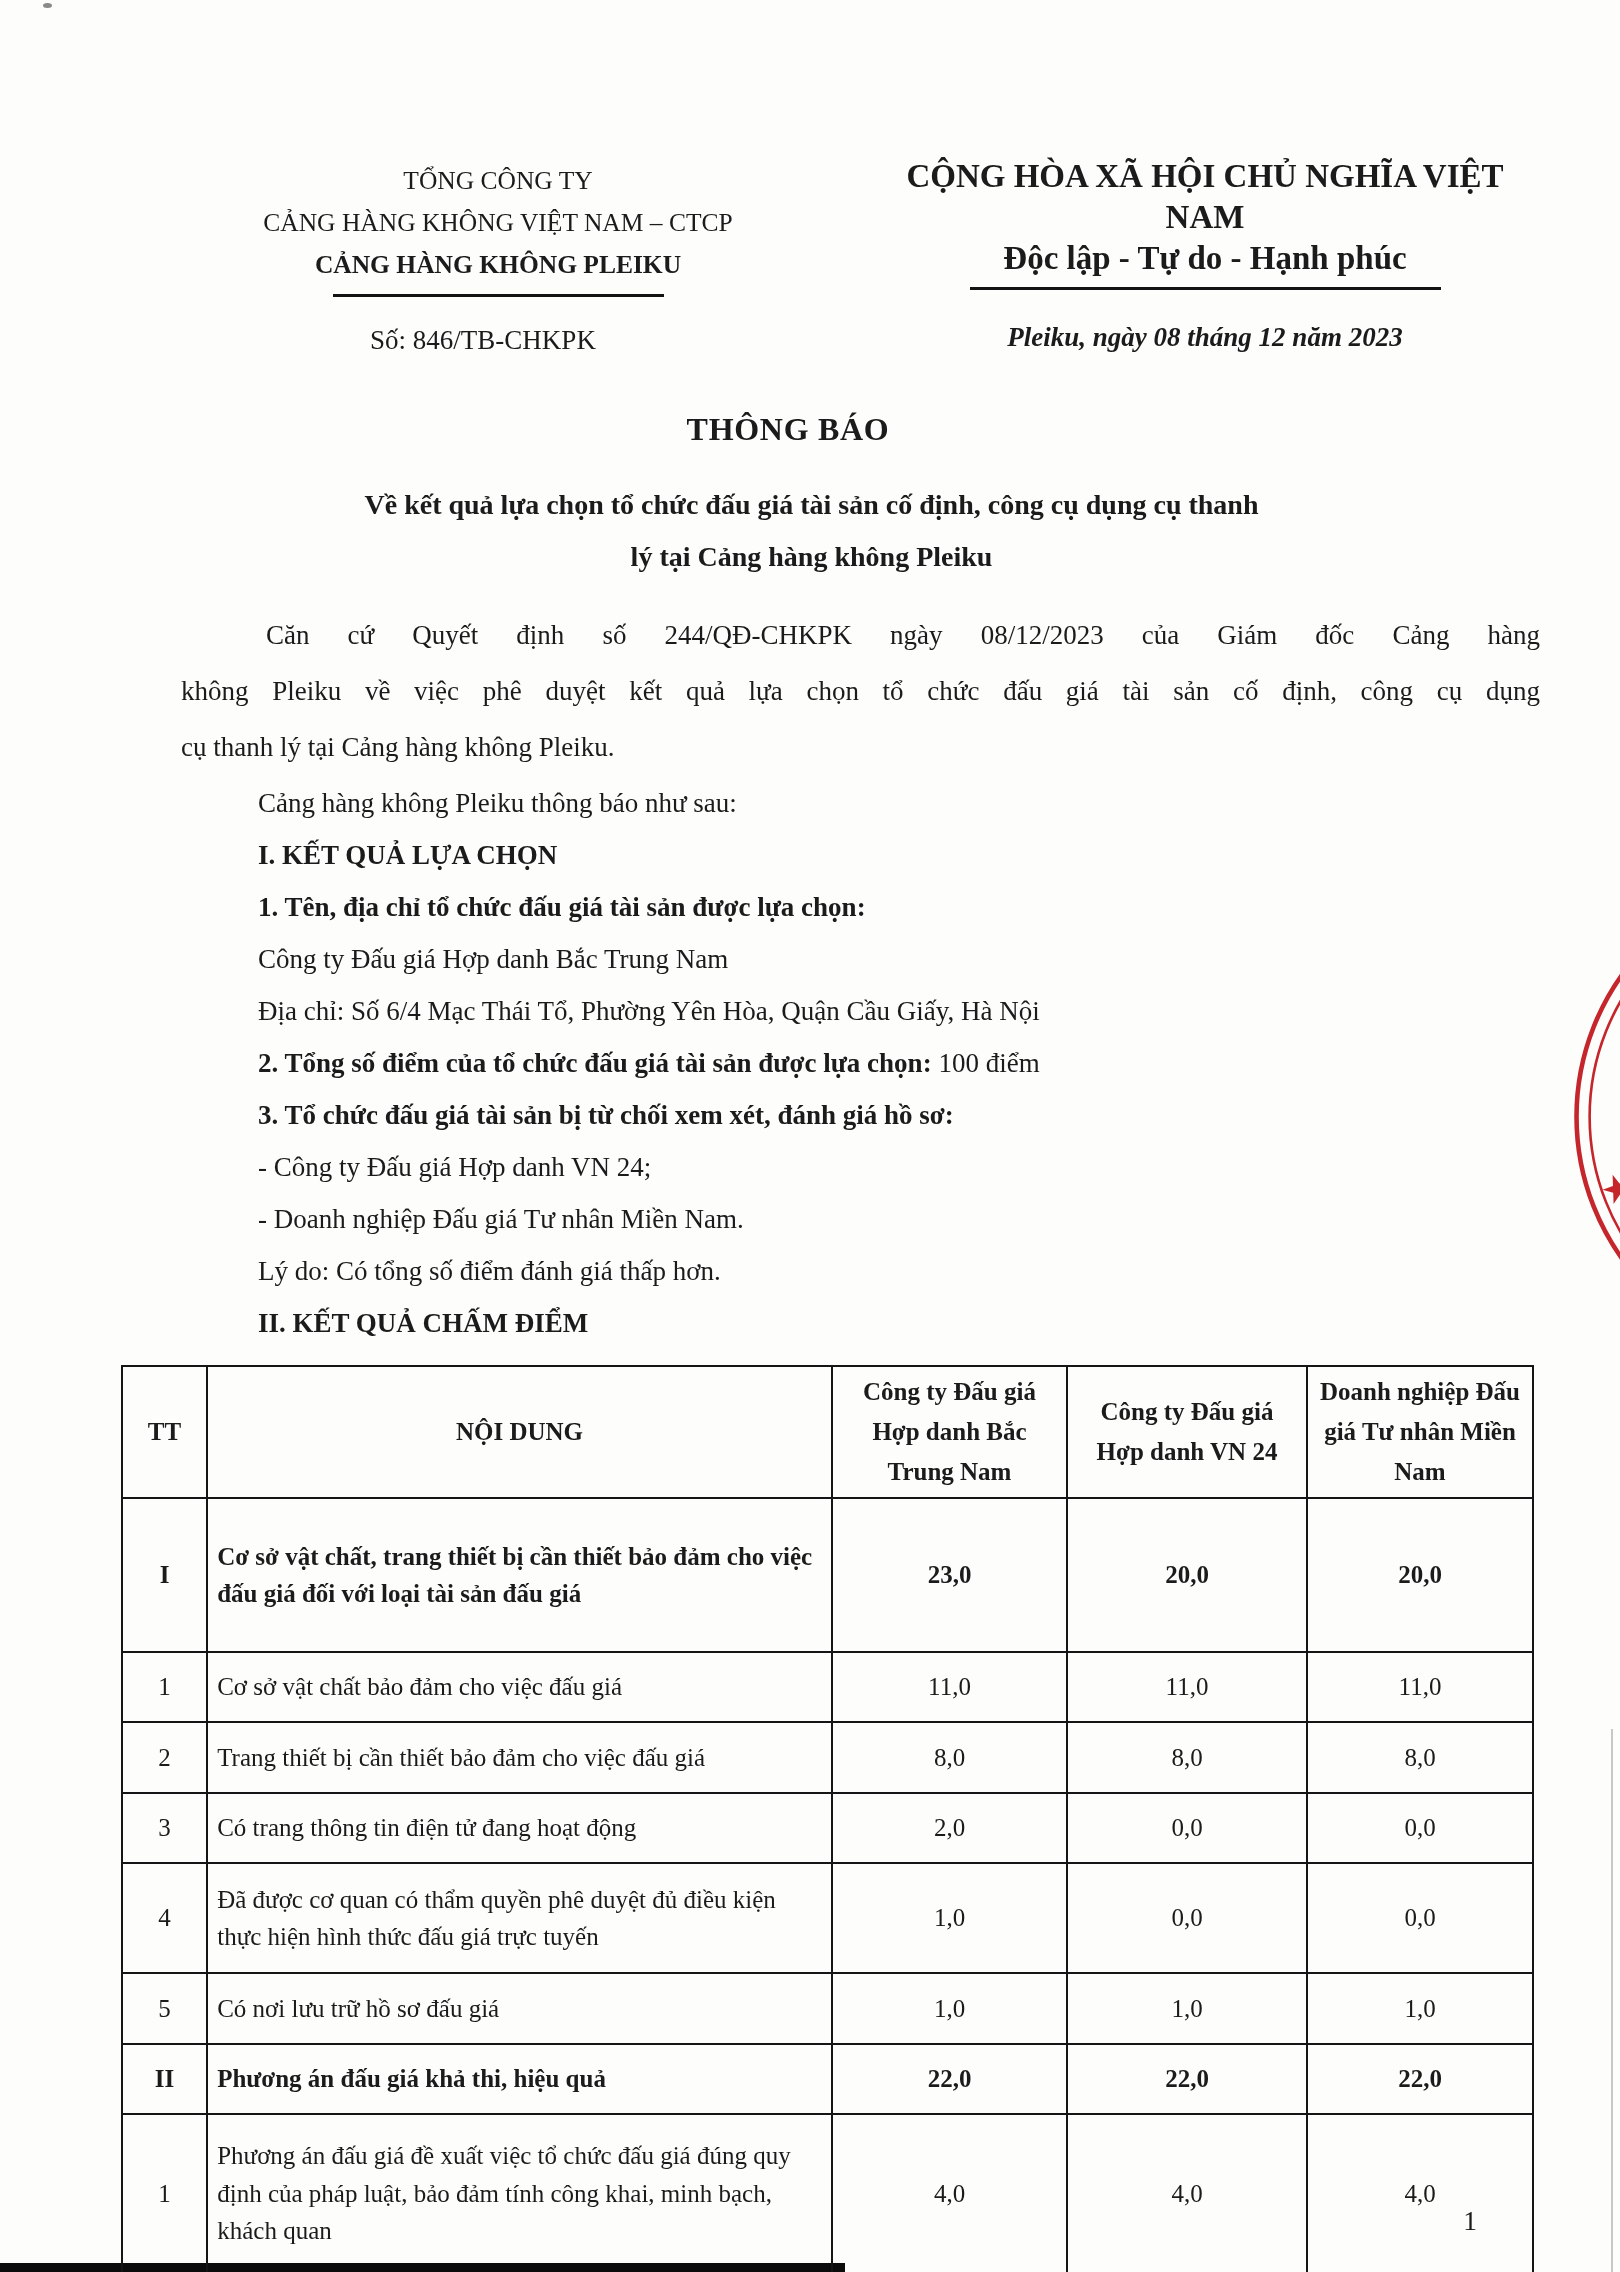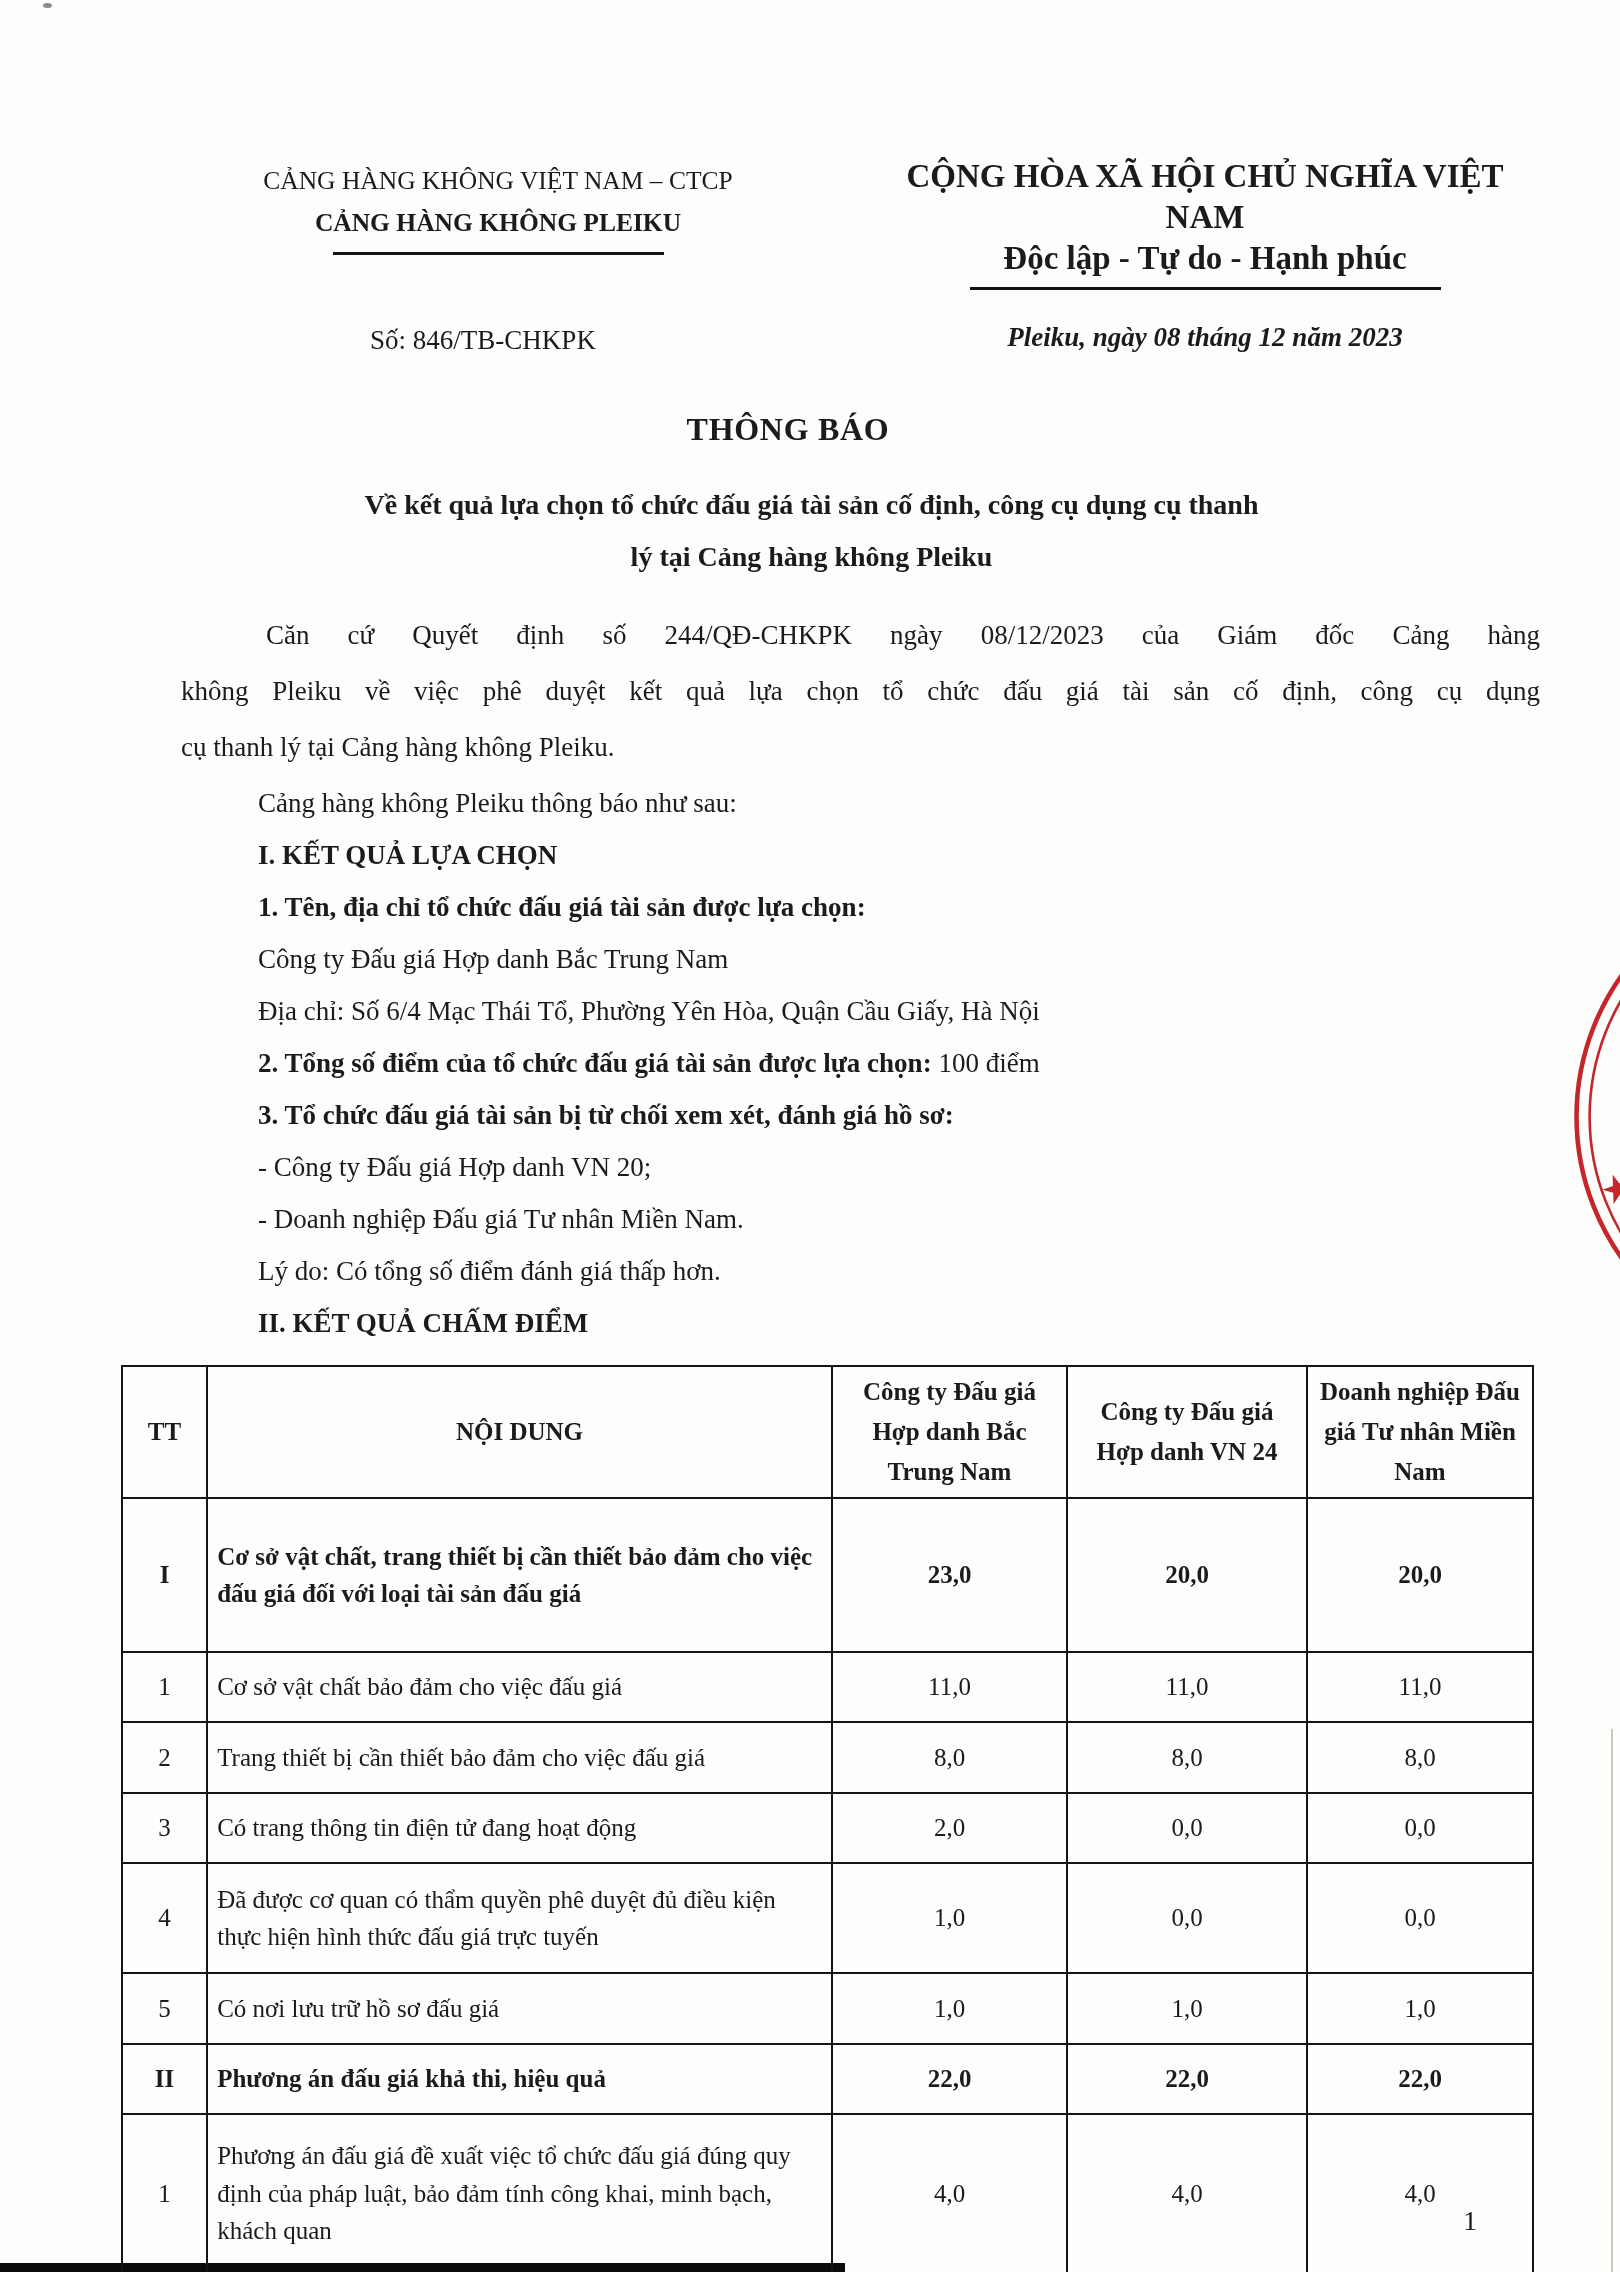--- a/index.html
+++ b/index.html
@@ -61,20 +61,21 @@
 </head>
 <body>
 
 <div class="page">
 
   <div class="abs artifact-dot"></div>
   <div class="abs artifact-bar"></div>
   <div class="abs artifact-edge"></div>
 
   <div class="abs hdr-left center">
+    <div>TỔNG CÔNG TY</div>
     <div>CẢNG HÀNG KHÔNG VIỆT NAM – CTCP</div>
     <div class="bold">CẢNG HÀNG KHÔNG PLEIKU</div>
     <div class="rule rule-left"></div>
   </div>
   <div class="abs doc-number center">Số: 846/TB-CHKPK</div>
 
   <div class="abs hdr-right center">
     <div>CỘNG HÒA XÃ HỘI CHỦ NGHĨA VIỆT NAM</div>
     <div>Độc lập - Tự do - Hạnh phúc</div>
     <div class="rule rule-right"></div>
@@ -92,21 +93,21 @@
     <div class="p1line">không Pleiku về việc phê duyệt kết quả lựa chọn tổ chức đấu giá tài sản cố định, công cụ dụng</div>
     <div class="p1line lastline">cụ thanh lý tại Cảng hàng không Pleiku.</div>
 
     <div class="bline">Cảng hàng không Pleiku thông báo như sau:</div>
     <div class="bline bold">I. KẾT QUẢ LỰA CHỌN</div>
     <div class="bline bold">1. Tên, địa chỉ tổ chức đấu giá tài sản được lựa chọn:</div>
     <div class="bline">Công ty Đấu giá Hợp danh Bắc Trung Nam</div>
     <div class="bline">Địa chỉ: Số 6/4 Mạc Thái Tổ, Phường Yên Hòa, Quận Cầu Giấy, Hà Nội</div>
     <div class="bline"><span class="bold">2. Tổng số điểm của tổ chức đấu giá tài sản được lựa chọn:</span><span> 100 điểm</span></div>
     <div class="bline bold">3. Tổ chức đấu giá tài sản bị từ chối xem xét, đánh giá hồ sơ:</div>
-    <div class="bline">- Công ty Đấu giá Hợp danh VN 20;</div>
+    <div class="bline">- Công ty Đấu giá Hợp danh VN 24;</div>
     <div class="bline">- Doanh nghiệp Đấu giá Tư nhân Miền Nam.</div>
     <div class="bline">Lý do: Có tổng số điểm đánh giá thấp hơn.</div>
     <div class="bline bold">II. KẾT QUẢ CHẤM ĐIỂM</div>
   </div>
 
   <table class="score">
     <colgroup>
       <col style="width:85px">
         <col style="width:625px">
         <col style="width:235px">

